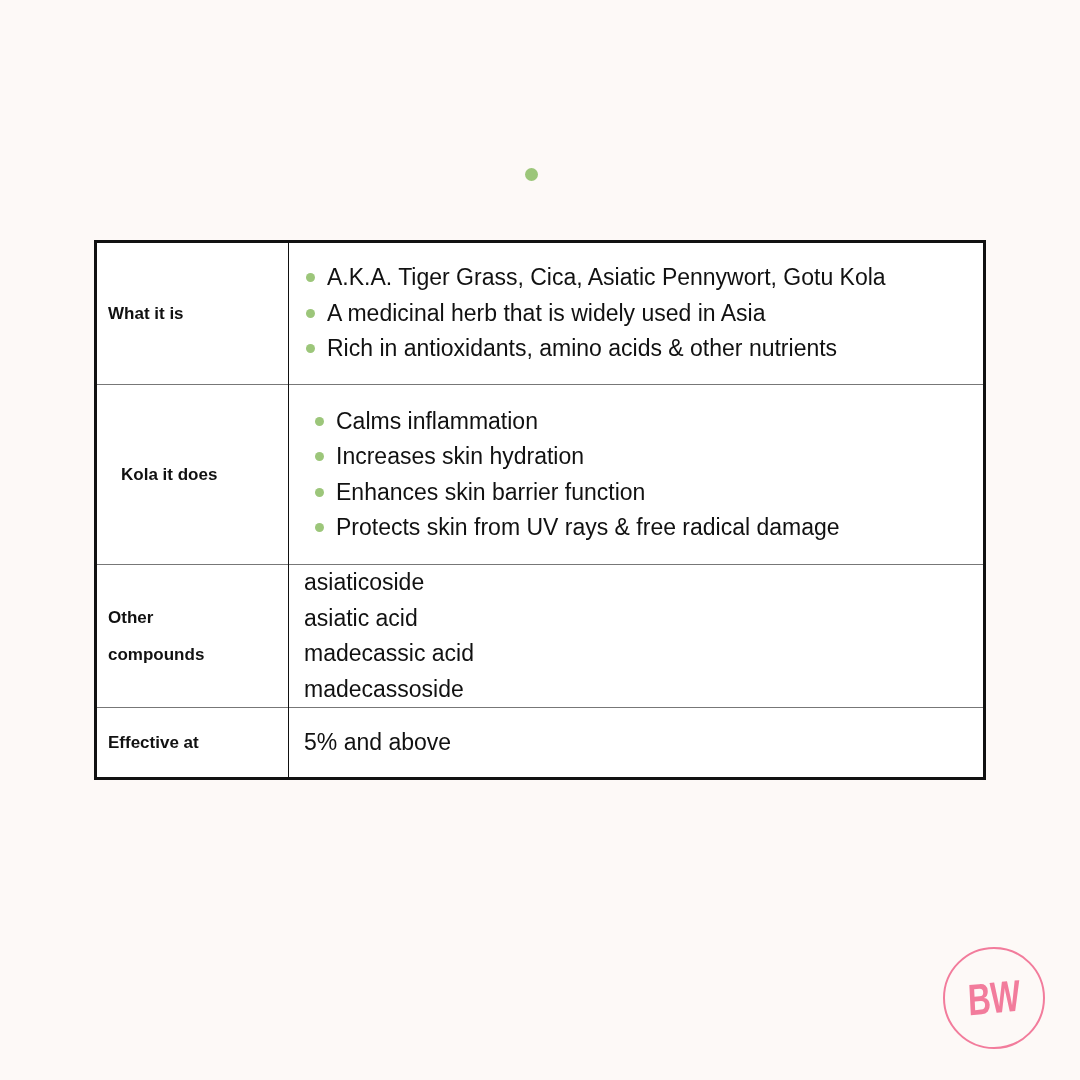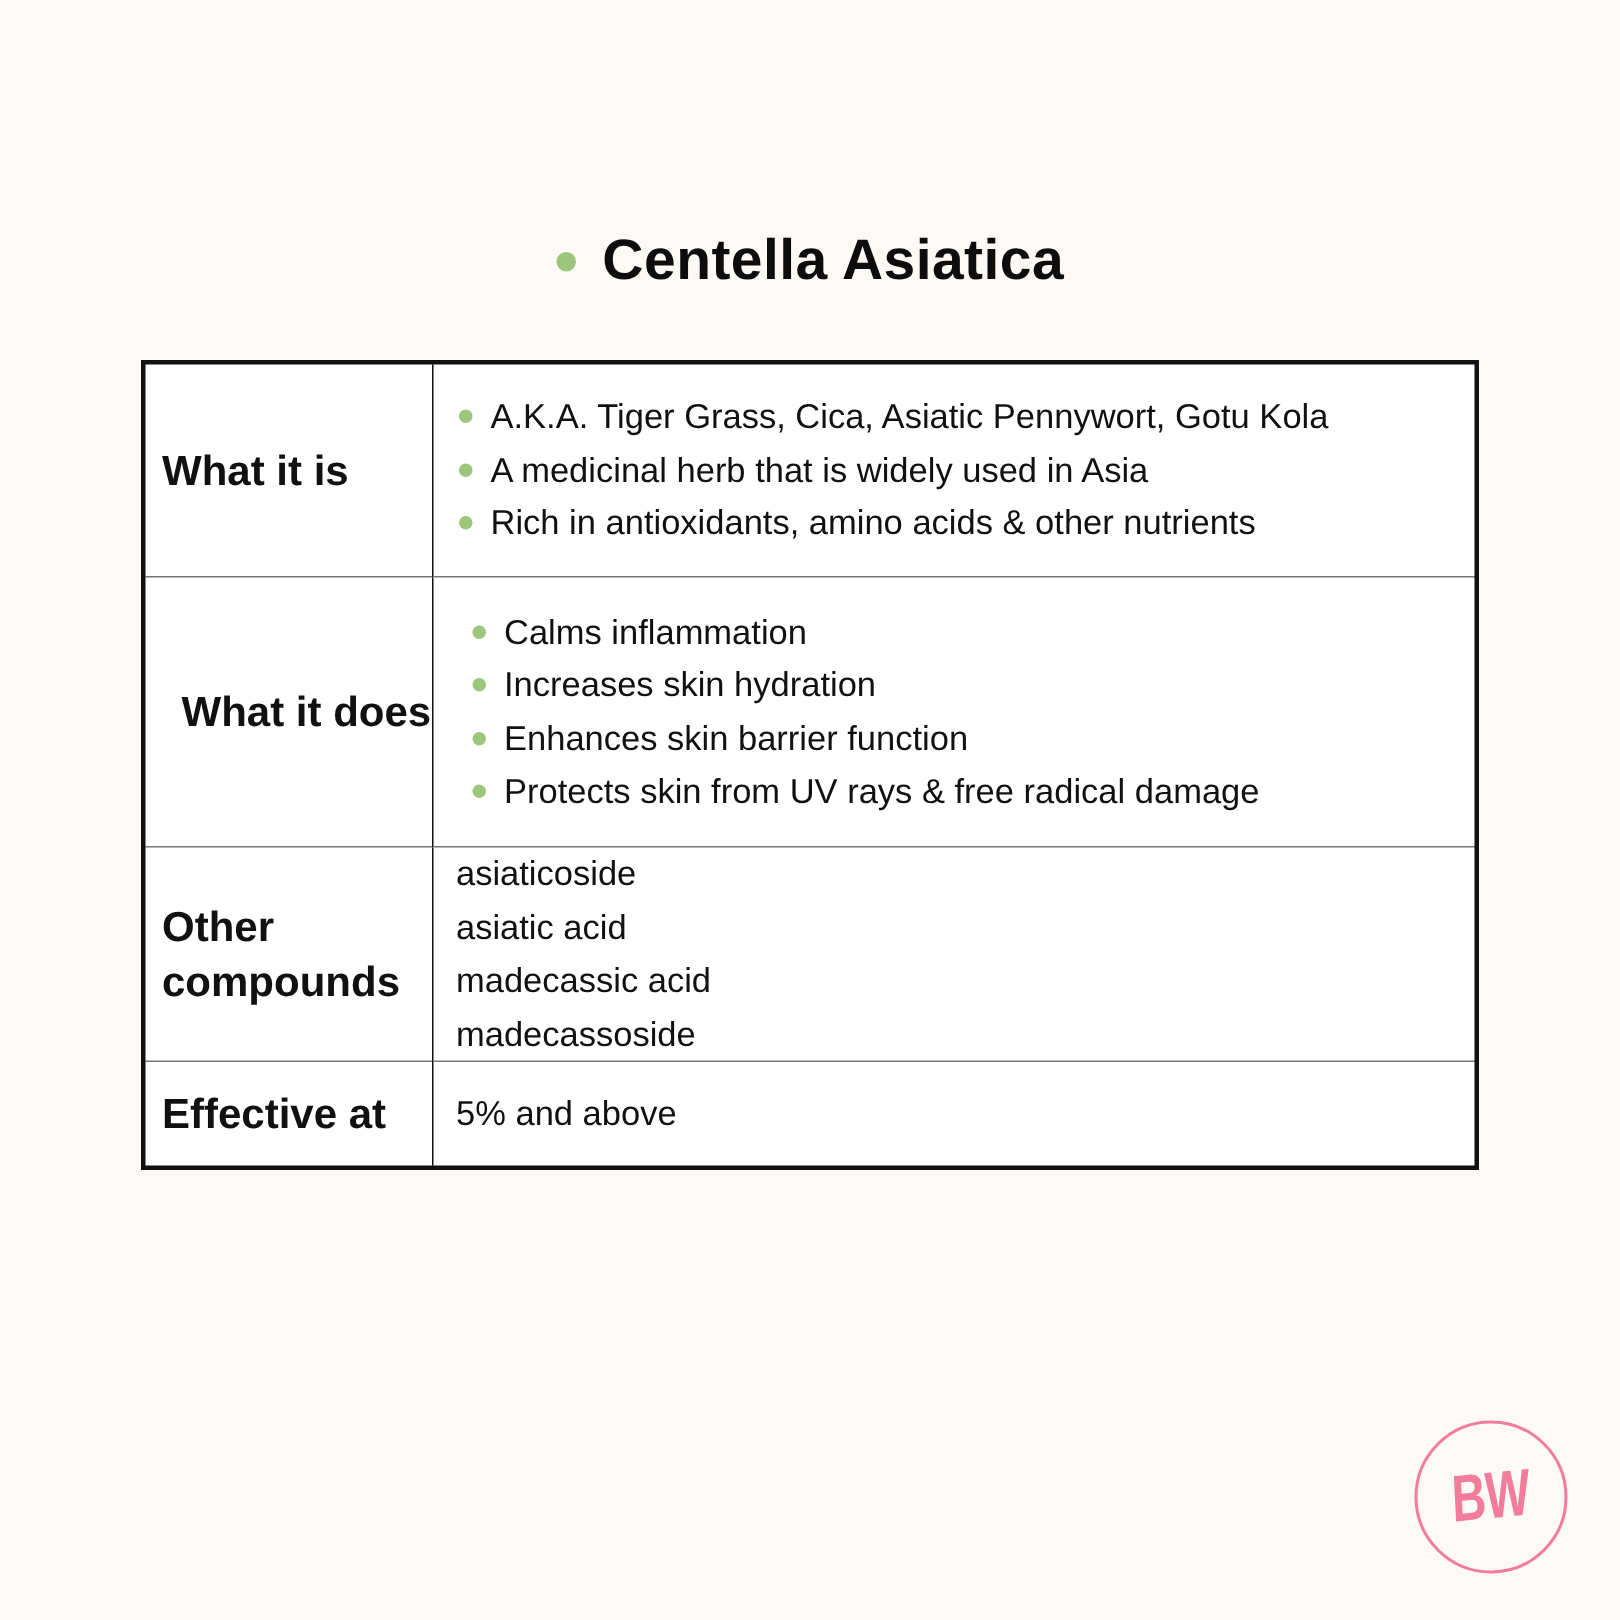--- a/index.html
+++ b/index.html
@@ -43,21 +43,21 @@
     }
     table.info td {
       border-top: 1.5px solid #777;
       vertical-align: middle;
     }
     table.info tr:first-child td { border-top: none; margin-left: 29px; }
     td.label {
       width: 193px;
       border-right: 1.5px solid #111;
       padding-left: 11px;
-      font-size: 28px;
+      font-size: 17px;
       font-weight: 700;
       line-height: 37px;
       color: #111;
     }
     td.content {
       padding-left: 15px;
       font-size: 23px;
       line-height: 35.5px;
       color: #111;
     }
@@ -98,37 +98,36 @@
       font-size: 44px;
       letter-spacing: -1px;
     }
     .logo span { transform: scaleX(0.72) rotate(-4deg); display: inline-block; }
   </style>
 </head>
 <body>
 
 <div class="title-wrap">
   <span class="title-dot"></span>
-  <h1 class="title">Centella Asiatica</h1>
 </div>
 
 <table class="info">
   <tbody>
       <tr class="r1">
     <td class="label">What it is</td>
     <td class="content">
       <ul class="bullets">
         <li><span class="dot"></span><span>A.K.A. Tiger Grass, Cica, Asiatic Pennywort, Gotu Kola</span></li>
         <li><span class="dot"></span><span>A medicinal herb that is widely used in Asia</span></li>
         <li><span class="dot"></span><span>Rich in antioxidants, amino acids &amp; other nutrients</span></li>
       </ul>
     </td>
   </tr>
   <tr class="r2">
-    <td class="label">What it does</td>
+    <td class="label">Kola it does</td>
     <td class="content">
       <ul class="bullets">
         <li><span class="dot"></span><span>Calms inflammation</span></li>
         <li><span class="dot"></span><span>Increases skin hydration</span></li>
         <li><span class="dot"></span><span>Enhances skin barrier function</span></li>
         <li><span class="dot"></span><span>Protects skin from UV rays &amp; free radical damage</span></li>
       </ul>
     </td>
   </tr>
   <tr class="r3">

